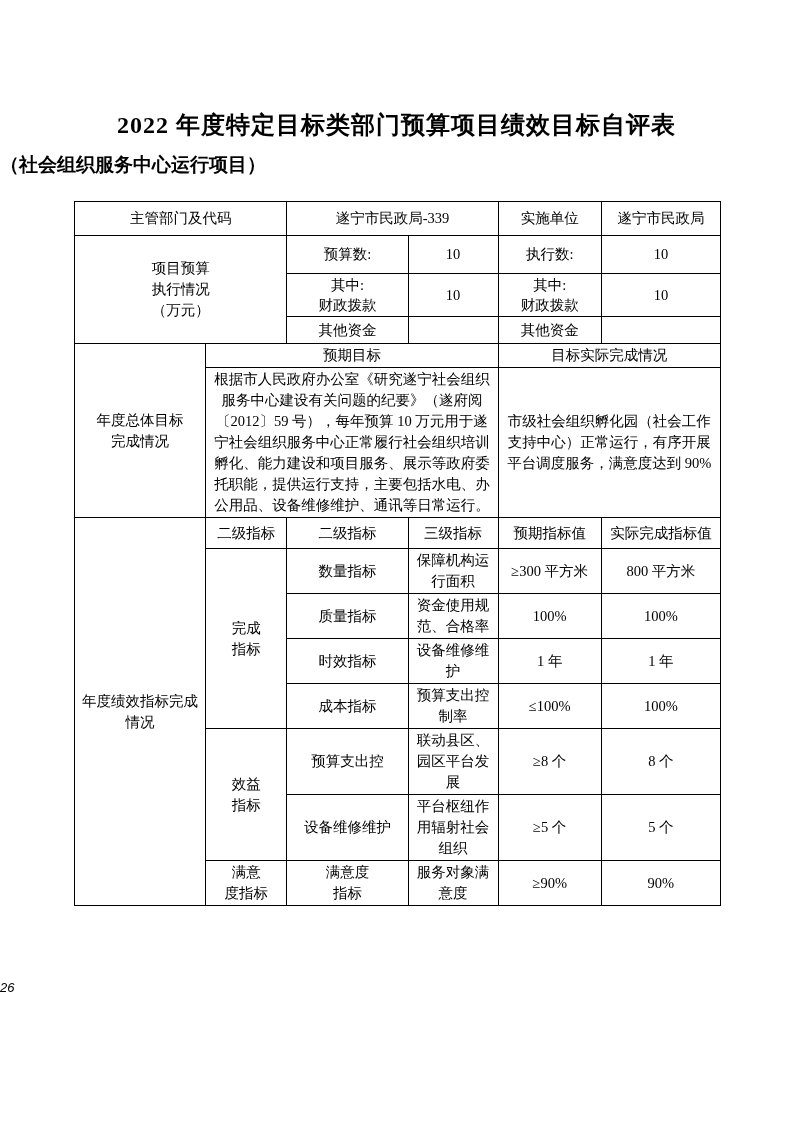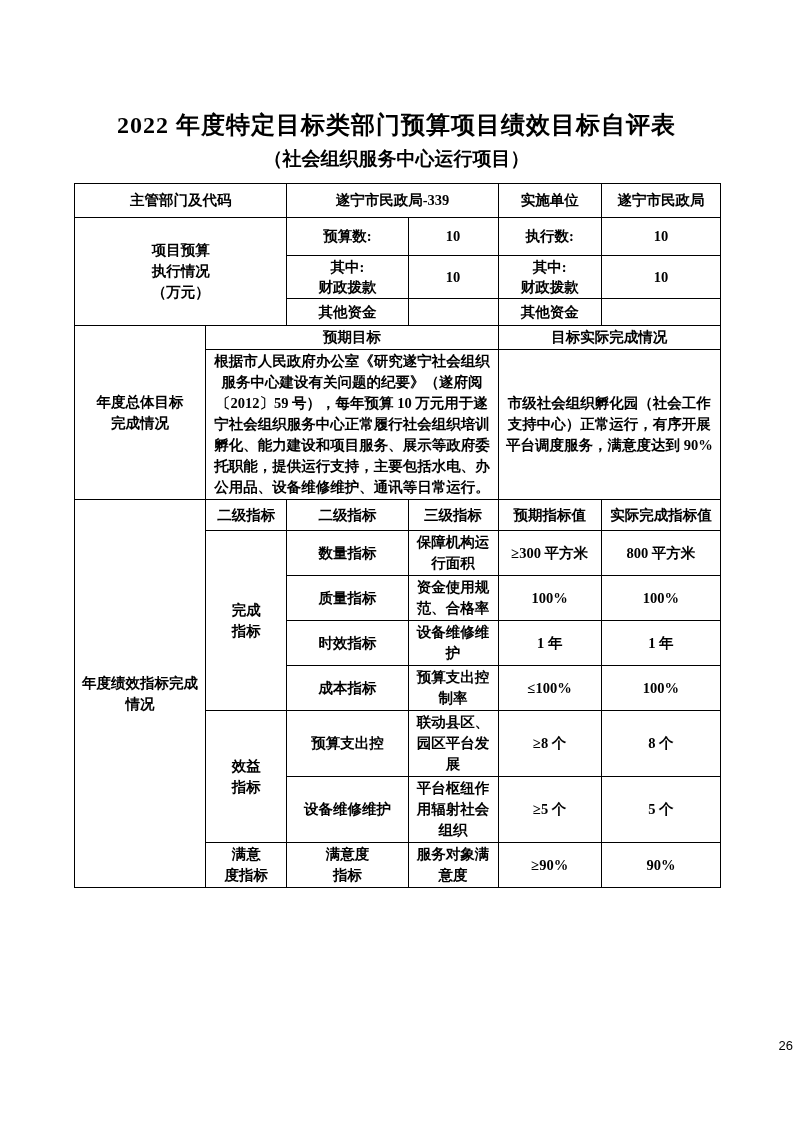--- a/index.html
+++ b/index.html
@@ -14,33 +14,32 @@
   }
   .doc-title {
     padding-top: 106px;
     text-align: center;
     font-size: 24px;
     font-weight: bold;
     line-height: 38px;
     letter-spacing: 1px;
   }
   .doc-subtitle {
-    margin-top: 3px;
-    text-align: center;
+    margin-top: 9px;
+    text-align: left;
     font-size: 19px;
     font-weight: bold;
     line-height: 24px;
   }
   table.eval-table {
     border-collapse: collapse;
     table-layout: fixed;
     width: 647px;
     margin-left: 74px;
-    margin-top: 12px;
-    font-weight: bold;
+    margin-top: 24px;
   }
   table.eval-table td {
     border: 1px solid #000;
     text-align: center;
     vertical-align: middle;
     font-size: 14.5px;
     line-height: 21px;
     padding: 1px 3px;
     white-space: pre-line;
     overflow: hidden;
@@ -64,25 +63,26 @@
     text-align: justify;
     vertical-align: top;
     padding: 2px 7px;
     font-size: 14px;
     line-height: 21px;
   }
   td.para-left { text-align-last: center; }
   td.small-text { font-size: 12.5px; }
   .page-number {
     position: absolute;
-    top: 1038px;
+    top: 980px;
     left: 0; right: 0;
-    text-align: right;
+    text-align: left;
     font-size: 13px;
     font-family: "Liberation Sans", "DejaVu Sans", sans-serif;
+    font-style: italic;
   }
 </style>
 </head>
 <body>
 
 <div class="doc-title">2022 年度特定目标类部门预算项目绩效目标自评表</div>
 <div class="doc-subtitle">（社会组织服务中心运行项目）</div>
 
 <table class="eval-table">
   <colgroup>

